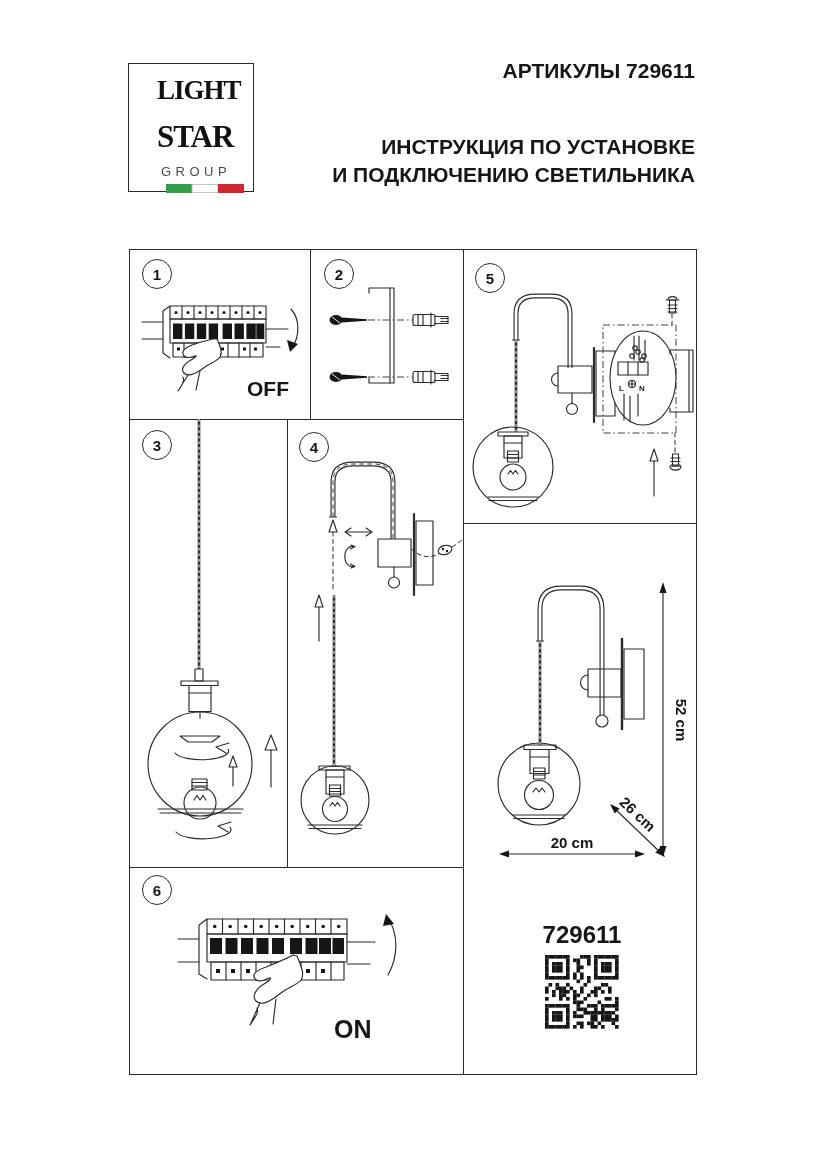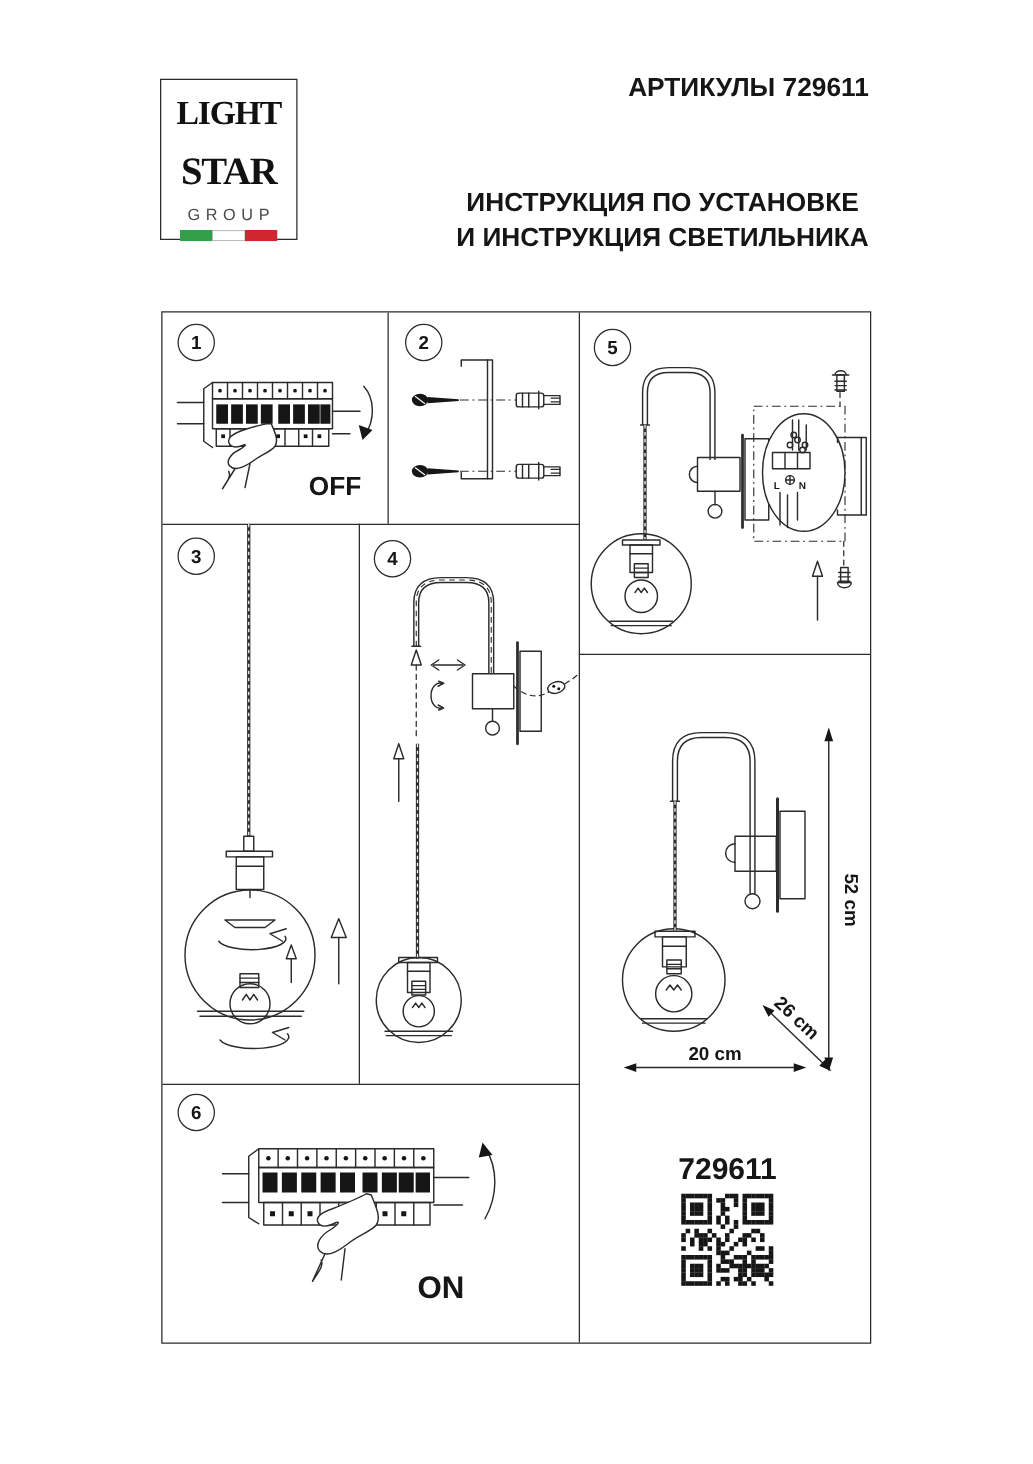--- a/index.html
+++ b/index.html
@@ -1,29 +1,29 @@
 <!DOCTYPE html>
 <html><head>
 <meta charset="utf-8">
 <style>
   html,body{margin:0;padding:0;background:#ffffff;}
   .page{position:relative;width:826px;height:1171px;background:#ffffff;overflow:hidden;
         font-family:"Liberation Sans",sans-serif;color:#161616;}
   
-  .logo-box{position:absolute;left:128px;top:63px;width:110px;height:129px;
-            border:1.2px solid #2b2b2b;background:#fff;text-align:center;box-sizing:border-box;}
+  .logo-box{position:absolute;left:128px;top:63px;width:126px;height:129px;
+            border:1.2px solid #2b2b2b;background:#fff;box-sizing:border-box;padding-left:28px;}
   .logo-light{margin-top:14px;font-family:"Liberation Serif",serif;font-weight:700;
               font-size:27px;line-height:25px;letter-spacing:-1px;color:#111;}
   .logo-star{font-family:"Liberation Serif",serif;font-weight:700;font-size:31px;
              line-height:28px;letter-spacing:-1px;color:#111;margin-top:20px;}
   .logo-group{font-size:13px;letter-spacing:4.5px;color:#4a4a4a;margin-top:13px;margin-left:4px;}
   .logo-flag{display:block;margin:5px auto 0 auto;}
   .title-block{position:absolute;top:57px;right:131px;text-align:right;
                font-weight:700;font-size:21px;line-height:28px;color:#161616;}
-  .subtitle-block{position:absolute;top:149px;right:131px;text-align:center;
+  .subtitle-block{position:absolute;top:133px;right:131px;text-align:right;
                font-weight:700;font-size:21px;line-height:28px;color:#161616;}
   
   .grid{position:absolute;left:129px;top:249px;width:566px;height:824px;
         border:1.4px solid #2b2b2b;box-sizing:content-box;}
   .panel{position:absolute;}
   .panel svg{position:absolute;left:0;top:0;}
   .divider{position:absolute;background:#2b2b2b;}
   .num{position:absolute;width:28px;height:28px;border:1.4px solid #2b2b2b;border-radius:50%;
        background:#fff;display:flex;align-items:center;justify-content:center;
        font-weight:700;font-size:15px;color:#161616;z-index:5;}
@@ -54,21 +54,21 @@
       <rect x="26" y="0.5" width="26" height="8" stroke="#b5b5b5" stroke-width="0.8" fill="#ffffff"></rect>
       <rect x="52" y="0" width="26" height="9" fill="#cf2630"></rect>
     </svg>
   </div>
 
   <div class="title-block">
     <div>АРТИКУЛЫ 729611</div>
   </div>
   <div class="subtitle-block">
     <div>ИНСТРУКЦИЯ ПО УСТАНОВКЕ</div>
-    <div>И ИНСТРУКЦИЯ СВЕТИЛЬНИКА</div>
+    <div>И ПОДКЛЮЧЕНИЮ СВЕТИЛЬНИКА</div>
   </div>
 
   <div class="grid">
 
     <div class="divider" style="left:180px;top:0;width:1.4px;height:169px;"></div>
     <div class="divider" style="left:333px;top:0;width:1.4px;height:824px;"></div>
     <div class="divider" style="left:157px;top:169px;width:1.4px;height:448px;"></div>
     <div class="divider" style="left:0;top:168.6px;width:334px;height:1.4px;"></div>
     <div class="divider" style="left:0;top:616.6px;width:334px;height:1.4px;"></div>
     <div class="divider" style="left:333px;top:272.6px;width:233px;height:1.4px;"></div>

